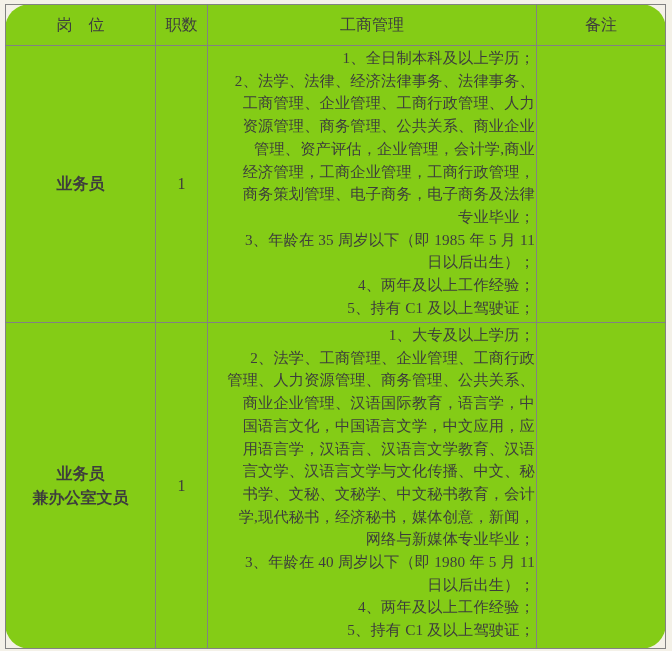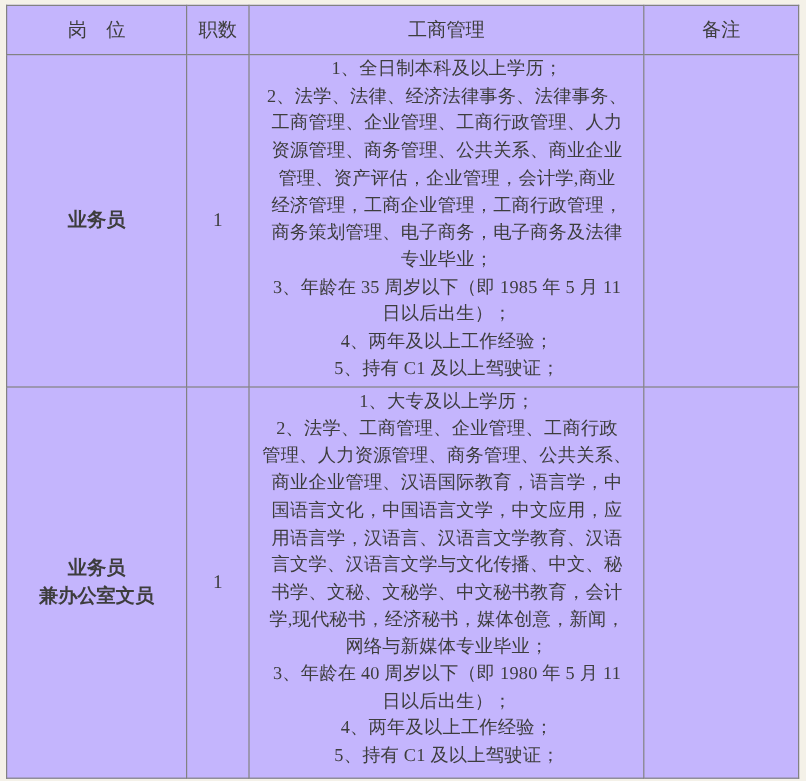--- a/index.html
+++ b/index.html
@@ -14,21 +14,22 @@
     color: #3d3d3d;
     overflow: hidden;
   }
   .doc-table {
     position: absolute;
     left: 5px;
     top: 4px;
     width: 660px;
     border-collapse: collapse;
     table-layout: fixed;
-    background: #c4b5fd;
+    background: #84cc16;
+    border-radius: 25px;
   }
   .doc-table th, .doc-table td {
     border: 1px solid #828282;
     padding: 0;
     overflow: hidden;
   }
   .doc-table th {
     font-weight: normal;
     font-size: 16px;
     height: 40px;
@@ -47,21 +48,21 @@
     line-height: 24px;
     white-space: pre-line;
     font-weight: bold;
   }
   td.cell-count {
     text-align: center;
     vertical-align: middle;
     font-size: 16px;
   }
   td.cell-requirements {
-    text-align: center;
+    text-align: right;
     vertical-align: top;
     font-size: 15.2px;
     line-height: 22.7px;
     padding: 1px 1px 1px 2px;
     white-space: pre-line;
     letter-spacing: 0.2px;
   }
   td.cell-note {
     vertical-align: middle;
     text-align: center;

